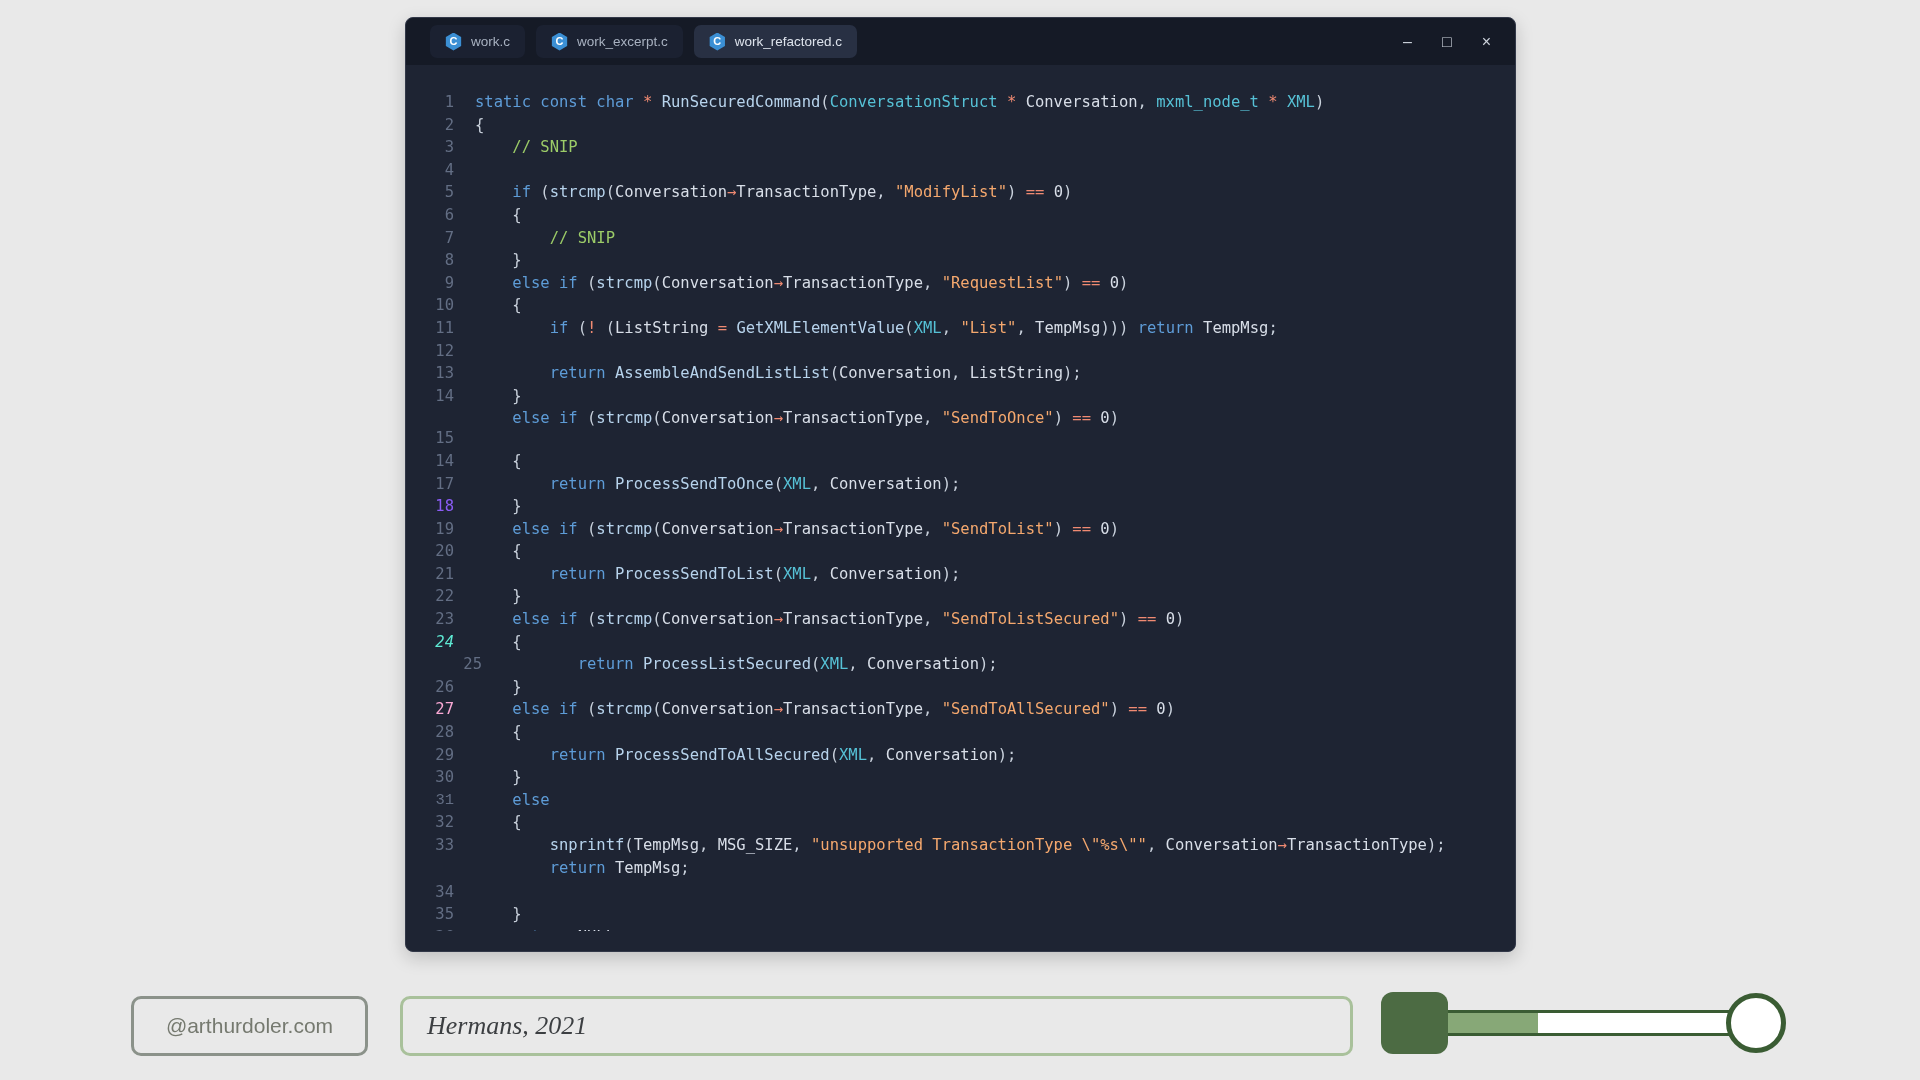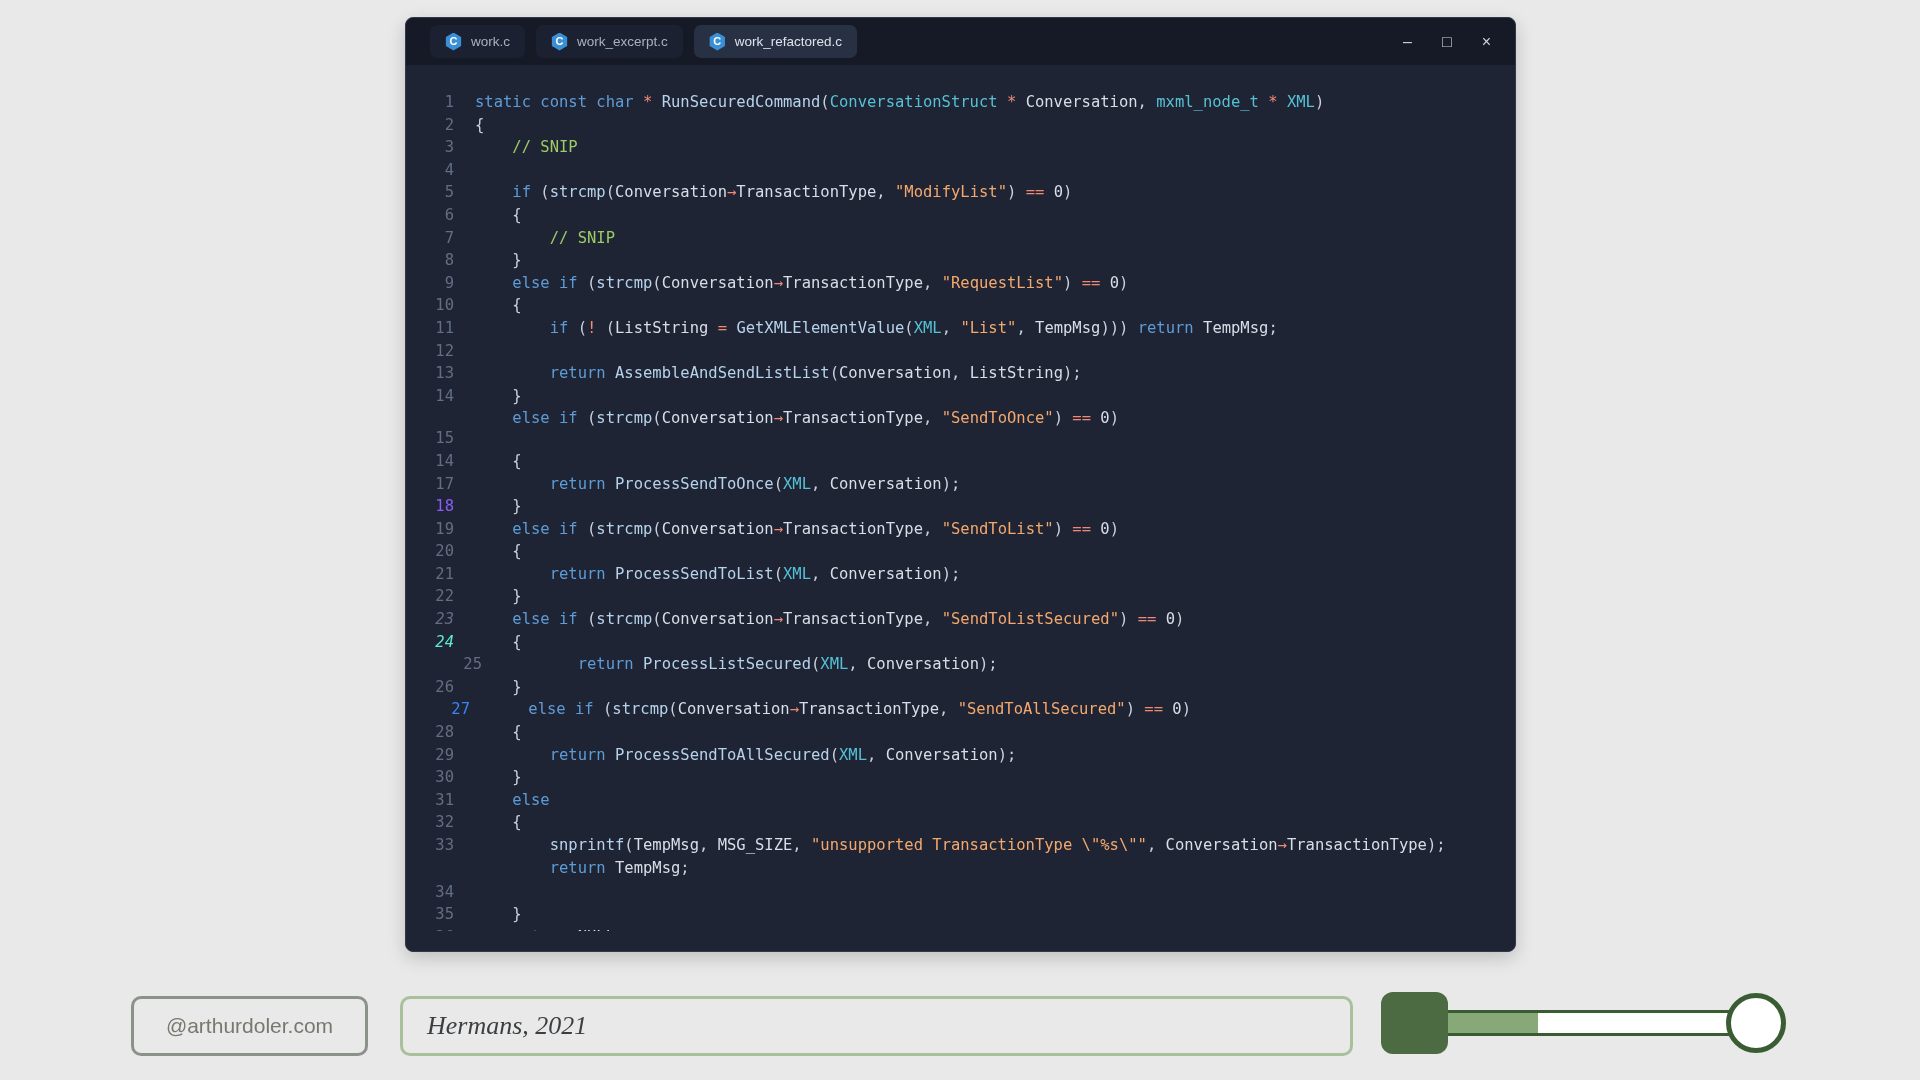--- a/index.html
+++ b/index.html
@@ -203,53 +203,53 @@
         </div>
         <div class="code-line">
           <span class="ln" style="color: rgb(99, 110, 132);">21</span>
           <span class="code-text"><span style="color: rgb(201, 209, 220);">        </span><span style="color: rgb(94, 156, 215);">return</span><span style="color: rgb(201, 209, 220);"> </span><span style="color: rgb(183, 211, 236);">ProcessSendToList</span><span style="color: rgb(201, 209, 220);">(</span><span style="color: rgb(86, 193, 214);">XML</span><span style="color: rgb(201, 209, 220);">, </span><span style="color: rgb(216, 222, 232);">Conversation</span><span style="color: rgb(201, 209, 220);">);</span></span>
         </div>
         <div class="code-line">
           <span class="ln" style="color: rgb(99, 110, 132);">22</span>
           <span class="code-text"><span style="color: rgb(201, 209, 220);">    }</span></span>
         </div>
         <div class="code-line">
-          <span class="ln" style="color: rgb(99, 110, 132); font-style: italic;">23</span>
+          <span class="ln" style="color: rgb(99, 110, 132);">23</span>
           <span class="code-text"><span style="color: rgb(201, 209, 220);">    </span><span style="color: rgb(94, 156, 215);">else if</span><span style="color: rgb(201, 209, 220);"> (</span><span style="color: rgb(183, 211, 236);">strcmp</span><span style="color: rgb(201, 209, 220);">(</span><span style="color: rgb(216, 222, 232);">Conversation</span><span style="color: rgb(240, 138, 114);">→</span><span style="color: rgb(216, 222, 232);">TransactionType</span><span style="color: rgb(201, 209, 220);">, </span><span style="color: rgb(245, 168, 110);">"SendToListSecured"</span><span style="color: rgb(201, 209, 220);">) </span><span style="color: rgb(240, 138, 114);">==</span><span style="color: rgb(201, 209, 220);"> </span><span style="color: rgb(216, 222, 232);">0</span><span style="color: rgb(201, 209, 220);">)</span></span>
         </div>
         <div class="code-line">
           <span class="ln" style="color: #5eead4; font-style: italic;">24</span>
           <span class="code-text"><span style="color: rgb(201, 209, 220);">    {</span></span>
         </div>
         <div class="code-line">
           <span class="ln" style="color: rgb(99, 110, 132); margin-left: 28px;">25</span>
           <span class="code-text"><span style="color: rgb(201, 209, 220);">        </span><span style="color: rgb(94, 156, 215);">return</span><span style="color: rgb(201, 209, 220);"> </span><span style="color: rgb(183, 211, 236);">ProcessListSecured</span><span style="color: rgb(201, 209, 220);">(</span><span style="color: rgb(86, 193, 214);">XML</span><span style="color: rgb(201, 209, 220);">, </span><span style="color: rgb(216, 222, 232);">Conversation</span><span style="color: rgb(201, 209, 220);">);</span></span>
         </div>
         <div class="code-line">
           <span class="ln" style="color: rgb(99, 110, 132);">26</span>
           <span class="code-text"><span style="color: rgb(201, 209, 220);">    }</span></span>
         </div>
         <div class="code-line">
-          <span class="ln" style="color: #3b82f6; margin-left: 16px;">27</span>
+          <span class="ln" style="color: #f9a8d4;">27</span>
           <span class="code-text"><span style="color: rgb(201, 209, 220);">    </span><span style="color: rgb(94, 156, 215);">else if</span><span style="color: rgb(201, 209, 220);"> (</span><span style="color: rgb(183, 211, 236);">strcmp</span><span style="color: rgb(201, 209, 220);">(</span><span style="color: rgb(216, 222, 232);">Conversation</span><span style="color: rgb(240, 138, 114);">→</span><span style="color: rgb(216, 222, 232);">TransactionType</span><span style="color: rgb(201, 209, 220);">, </span><span style="color: rgb(245, 168, 110);">"SendToAllSecured"</span><span style="color: rgb(201, 209, 220);">) </span><span style="color: rgb(240, 138, 114);">==</span><span style="color: rgb(201, 209, 220);"> </span><span style="color: rgb(216, 222, 232);">0</span><span style="color: rgb(201, 209, 220);">)</span></span>
         </div>
         <div class="code-line">
           <span class="ln" style="color: rgb(99, 110, 132);">28</span>
           <span class="code-text"><span style="color: rgb(201, 209, 220);">    {</span></span>
         </div>
         <div class="code-line">
           <span class="ln" style="color: rgb(99, 110, 132);">29</span>
           <span class="code-text"><span style="color: rgb(201, 209, 220);">        </span><span style="color: rgb(94, 156, 215);">return</span><span style="color: rgb(201, 209, 220);"> </span><span style="color: rgb(183, 211, 236);">ProcessSendToAllSecured</span><span style="color: rgb(201, 209, 220);">(</span><span style="color: rgb(86, 193, 214);">XML</span><span style="color: rgb(201, 209, 220);">, </span><span style="color: rgb(216, 222, 232);">Conversation</span><span style="color: rgb(201, 209, 220);">);</span></span>
         </div>
         <div class="code-line">
           <span class="ln" style="color: rgb(99, 110, 132);">30</span>
           <span class="code-text"><span style="color: rgb(201, 209, 220);">    }</span></span>
         </div>
         <div class="code-line">
-          <span class="ln" style="color: rgb(99, 110, 132);">31</span>
+          <span class="ln" style="color: rgb(99, 110, 132); font-family: Liberation Mono, monospace;">31</span>
           <span class="code-text"><span style="color: rgb(201, 209, 220);">    </span><span style="color: rgb(94, 156, 215);">else</span></span>
         </div>
         <div class="code-line">
           <span class="ln" style="color: rgb(99, 110, 132);">32</span>
           <span class="code-text"><span style="color: rgb(201, 209, 220);">    {</span></span>
         </div>
         <div class="code-line">
           <span class="ln" style="color: rgb(99, 110, 132);">33</span>
           <span class="code-text"><span style="color: rgb(201, 209, 220);">        </span><span style="color: rgb(183, 211, 236);">snprintf</span><span style="color: rgb(201, 209, 220);">(</span><span style="color: rgb(216, 222, 232);">TempMsg</span><span style="color: rgb(201, 209, 220);">, </span><span style="color: rgb(216, 222, 232);">MSG_SIZE</span><span style="color: rgb(201, 209, 220);">, </span><span style="color: rgb(245, 168, 110);">"unsupported TransactionType \"%s\""</span><span style="color: rgb(201, 209, 220);">, </span><span style="color: rgb(216, 222, 232);">Conversation</span><span style="color: rgb(240, 138, 114);">→</span><span style="color: rgb(216, 222, 232);">TransactionType</span><span style="color: rgb(201, 209, 220);">);</span></span>
         </div>

